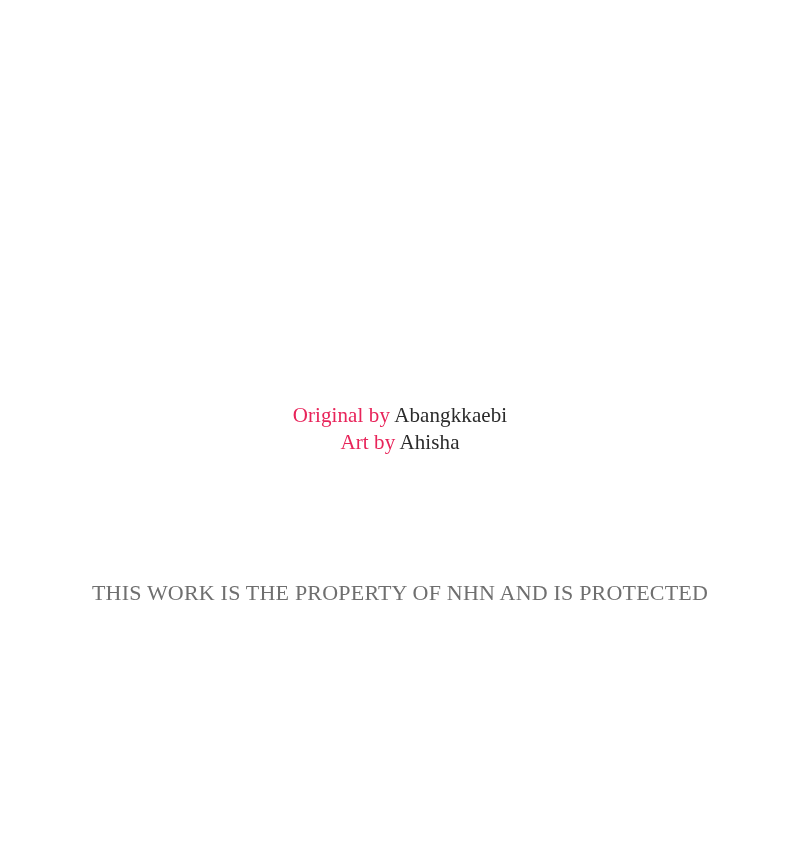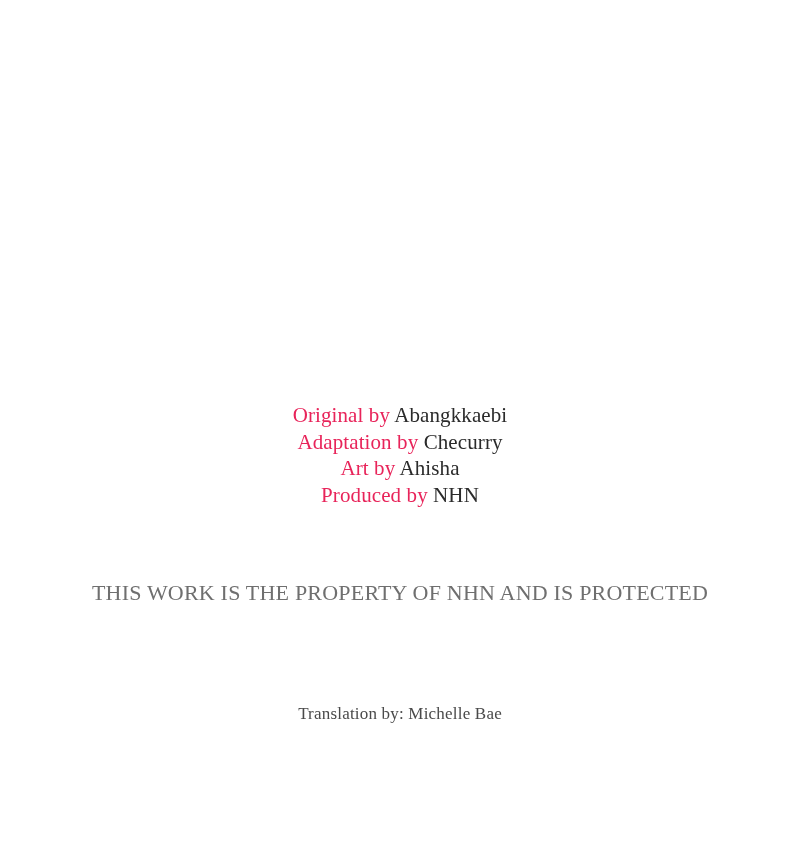--- a/index.html
+++ b/index.html
@@ -69,32 +69,23 @@
 <body>
 
 <div class="page">
 
   <div class="credits">
     <div class="credit-line">
       <span class="credit-role">Original by</span>
       <span class="credit-name">Abangkkaebi</span>
     </div>
     <div class="credit-line">
-      <span class="credit-role">Adaptation by</span>
-      <span class="credit-name">Checurry</span>
-    </div>
-    <div class="credit-line">
       <span class="credit-role">Art by</span>
       <span class="credit-name">Ahisha</span>
-    </div>
-    <div class="credit-line">
-      <span class="credit-role">Produced by</span>
-      <span class="credit-name">NHN</span>
     </div>
   </div>
 
   <div class="copyright">
     <div>THIS WORK IS THE PROPERTY OF NHN AND IS PROTECTED</div>
   </div>
 
-  <div class="translation">Translation by: Michelle Bae</div>
 
 </div>
 
 </body></html>

